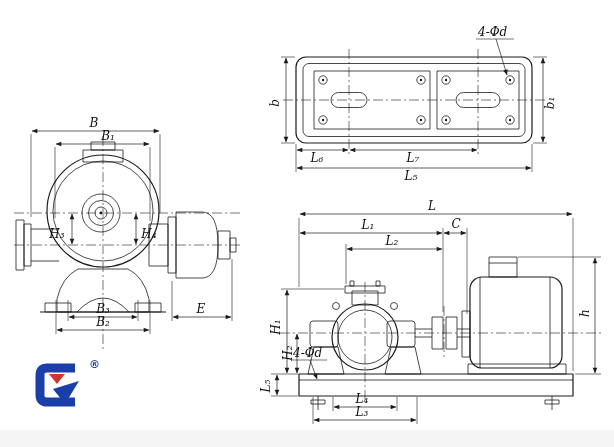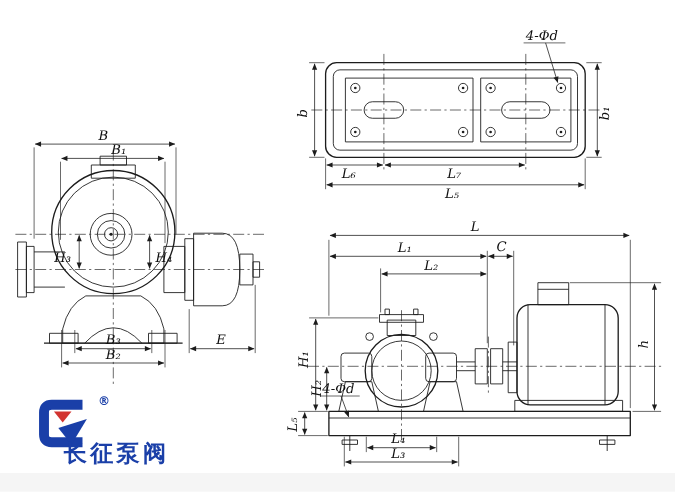--- a/index.html
+++ b/index.html
@@ -273,16 +273,15 @@
 </svg>
 
   
   <div class="logo">
     <svg class="logo-icon" width="52" height="46" viewBox="0 0 52 46">
       <path d="M41,6 H13 Q6,6 6,13 V33 Q6,40 13,40 H41" fill="none" style="stroke:var(--brand,#1a3fa8)" stroke-width="9"></path>
       <polygon points="15,12 31,12 23,22" style="fill:var(--accent,#d23430)"></polygon>
       <polygon points="19,27 45,19 31,42" style="fill:var(--brand,#1a3fa8)"></polygon>
     </svg>
     <span class="reg">®</span>
-    <div class="cn">长征泵阀</div>
   </div>
 
 </div>
 
 </body></html>

